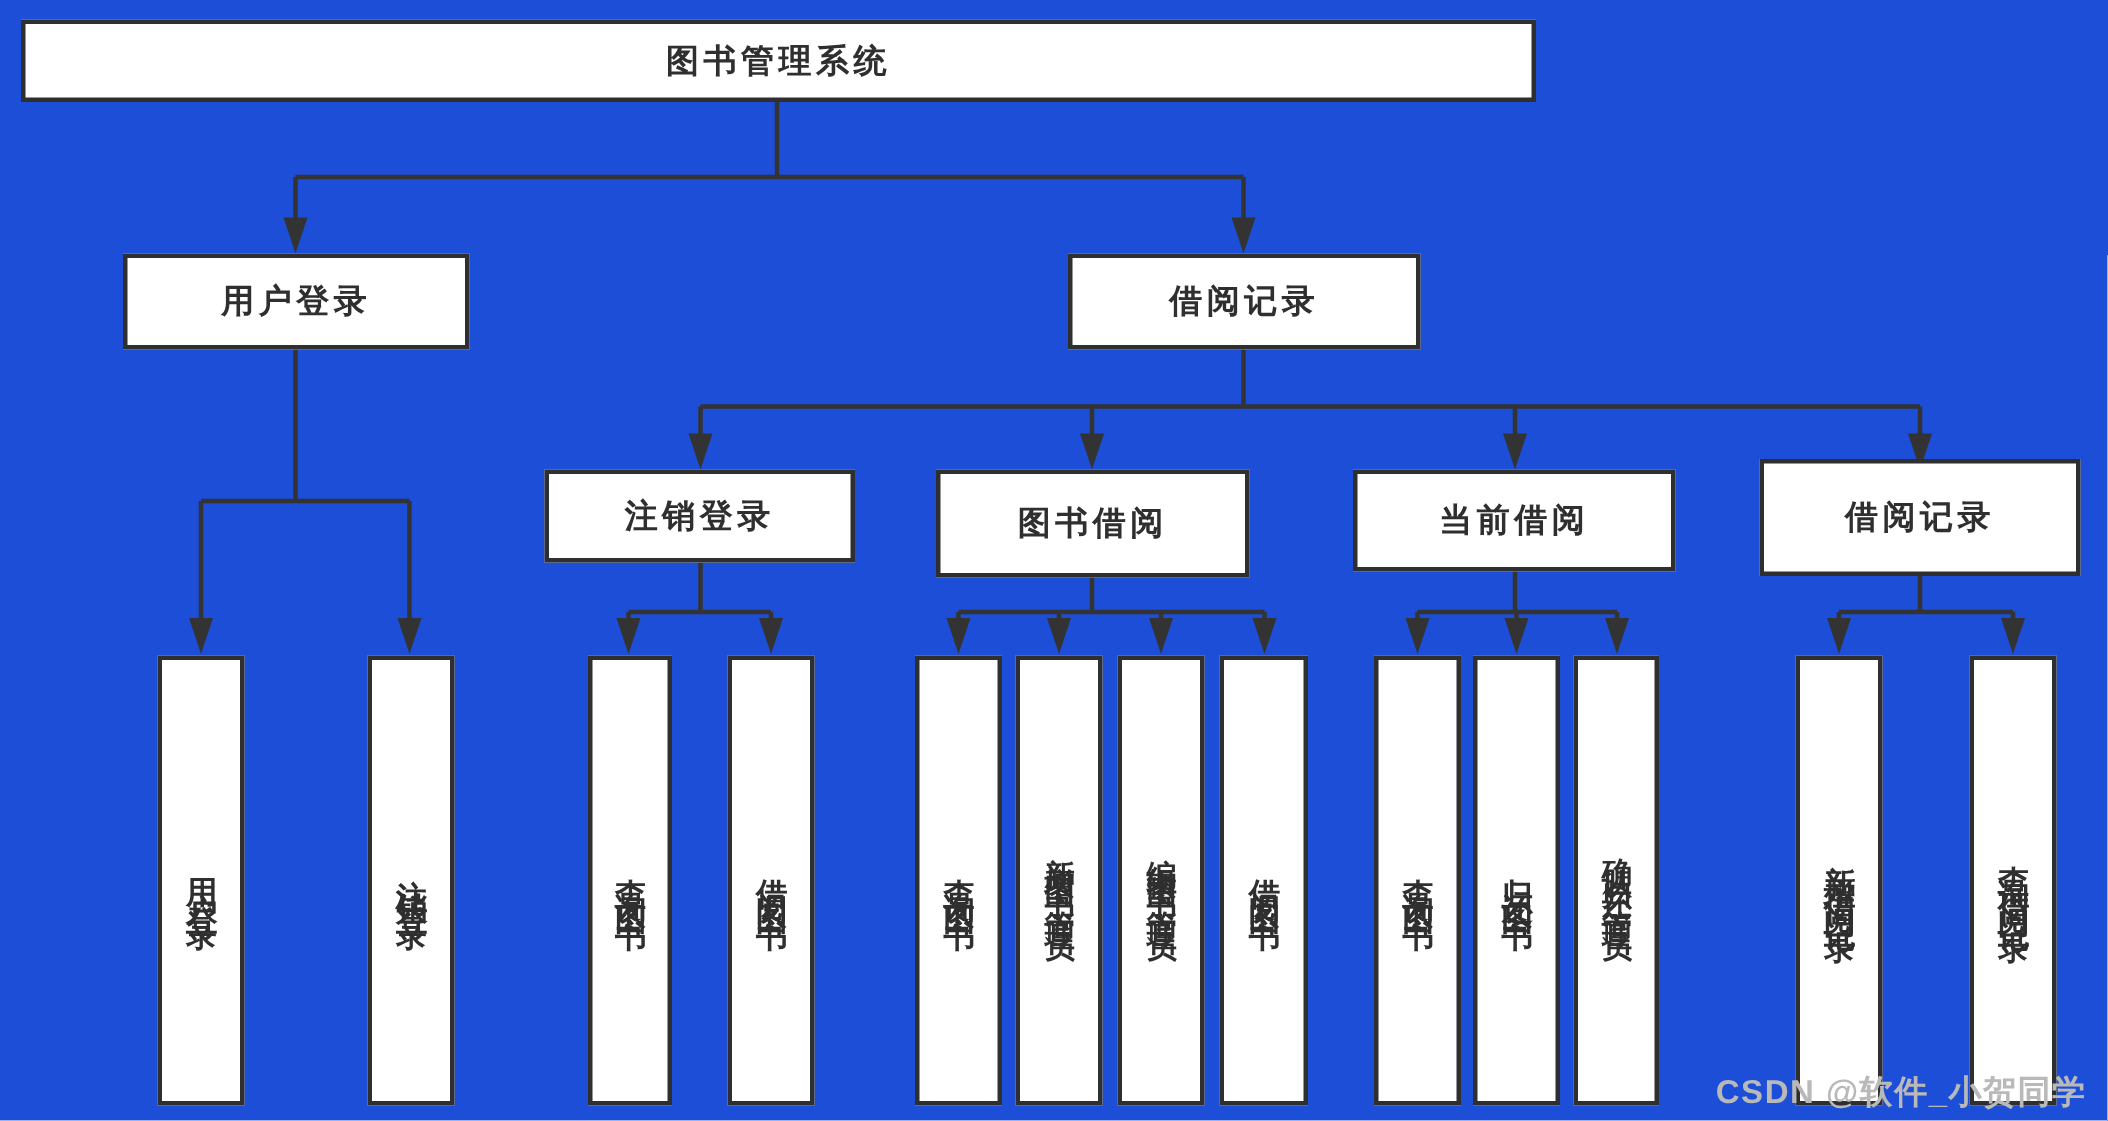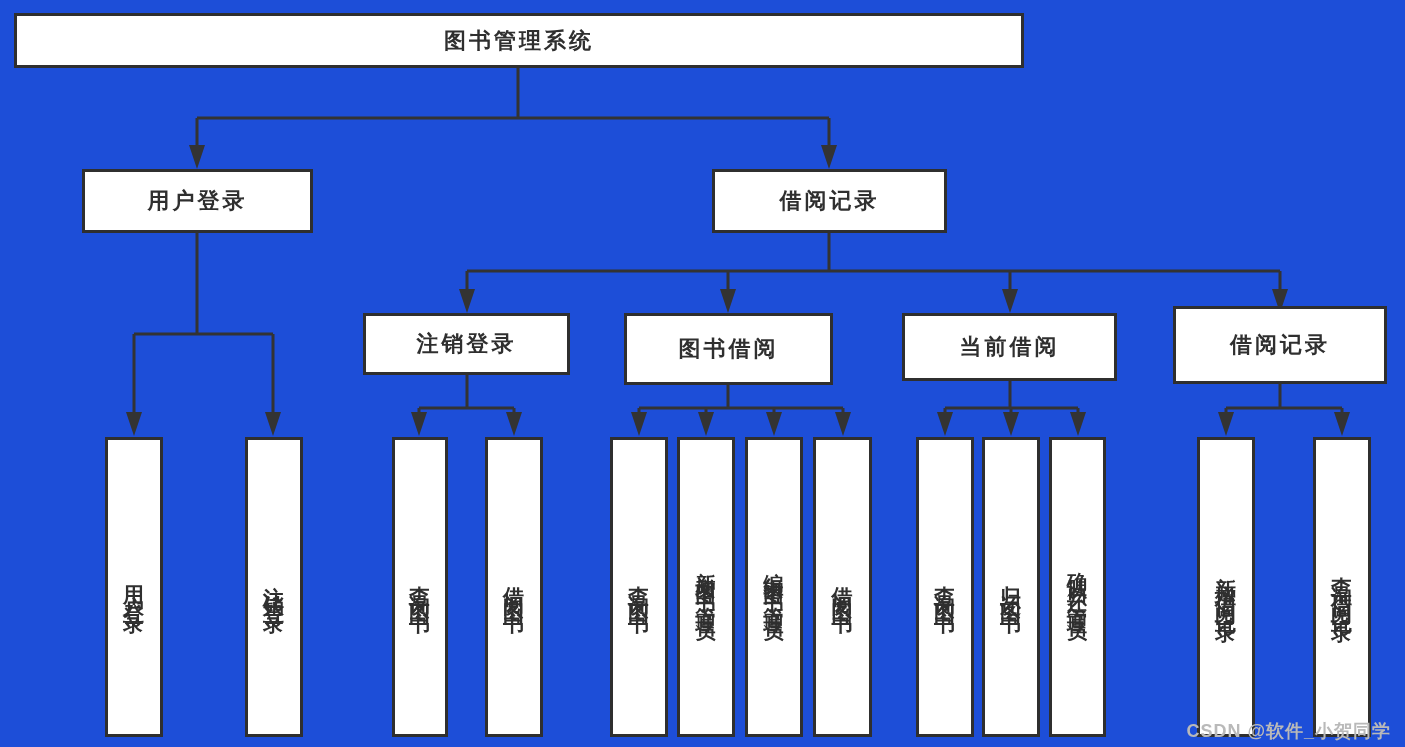--- a/index.html
+++ b/index.html
@@ -54,21 +54,21 @@
     line-height: 1;
   }
   .box.v.long span {
     letter-spacing: 7px;
     font-size: 20px;
   }
   #watermark {
     position: absolute;
     right: 14px;
     bottom: 4px;
-    font-size: 18px;
+    font-size: 22px;
     color: #b9b9b9;
     letter-spacing: 1px;
     white-space: nowrap;
   }
 </style>
 </head>
 <body>
 
 <div id="canvas">
 

